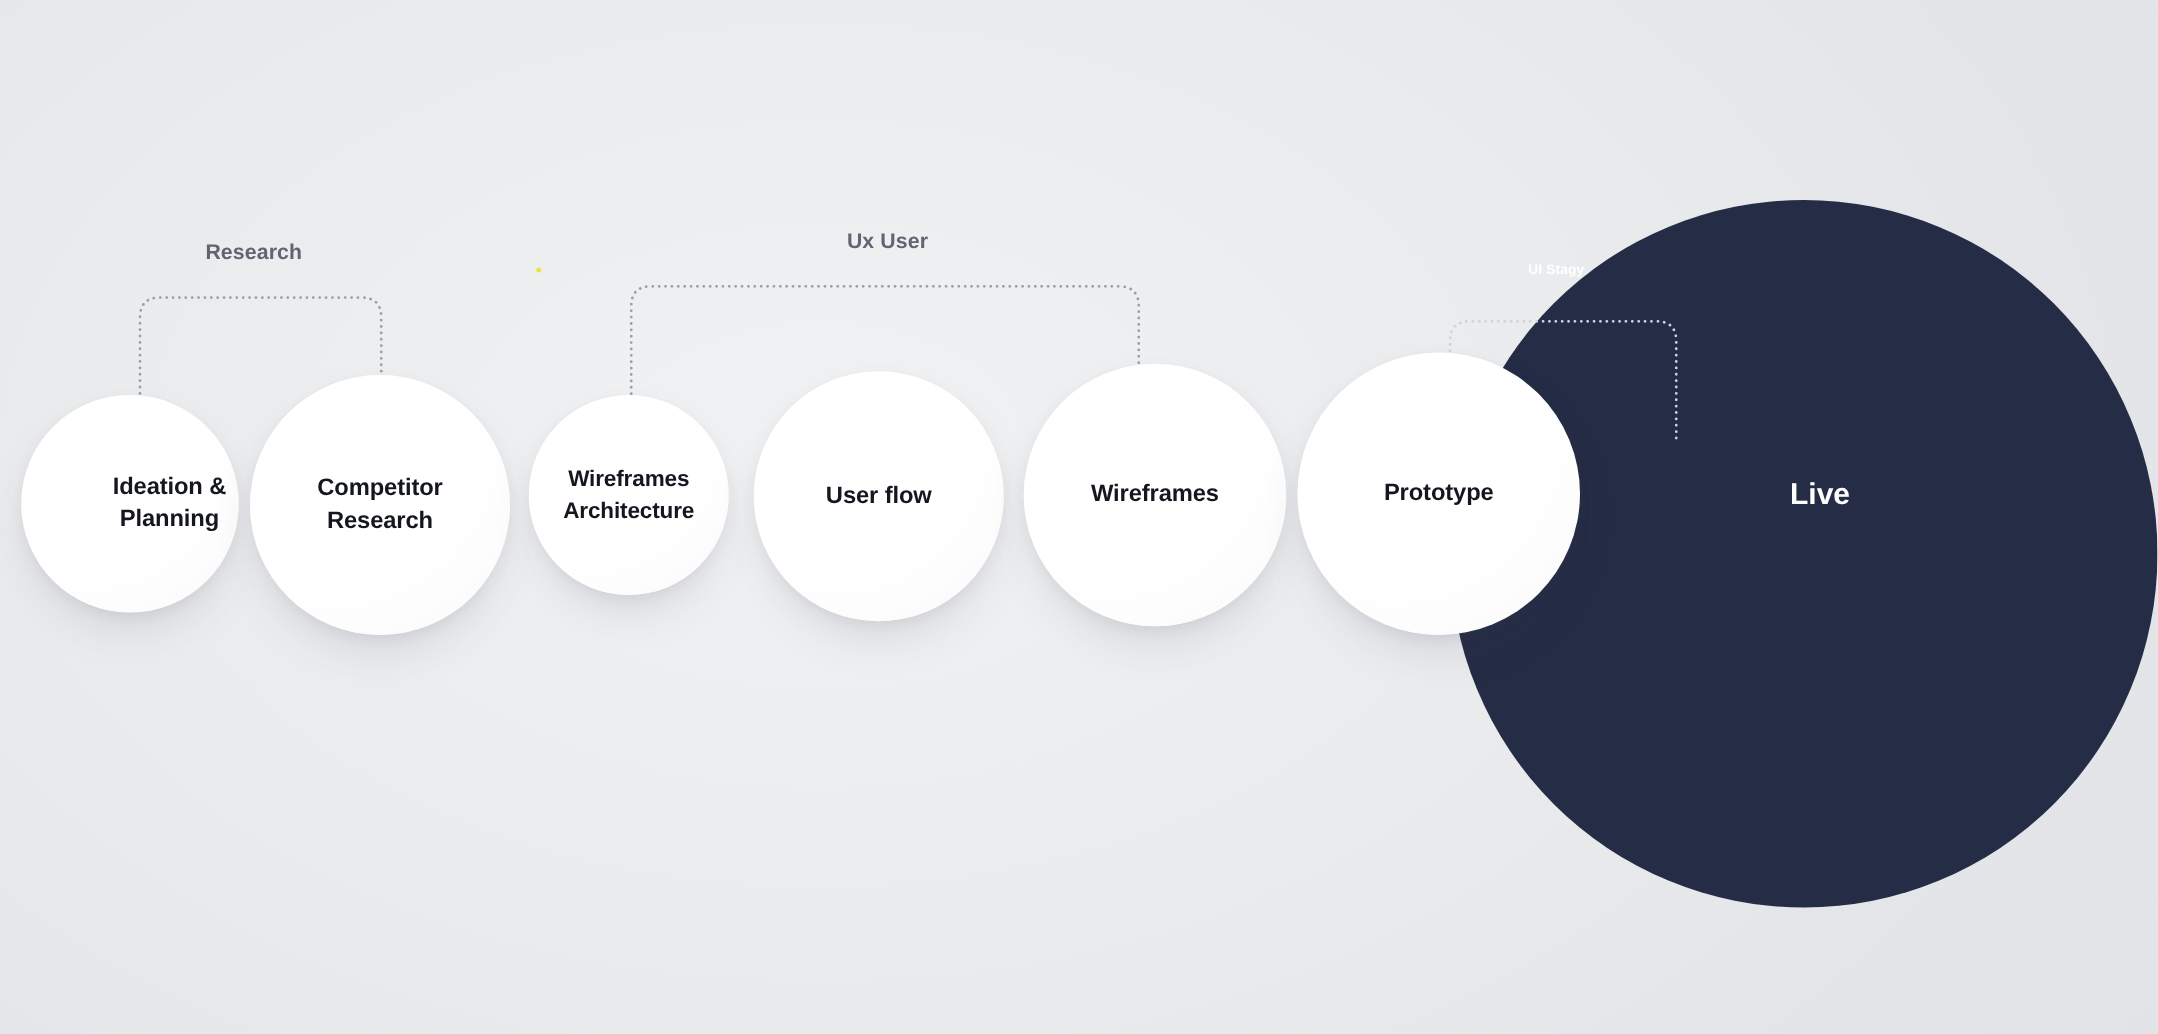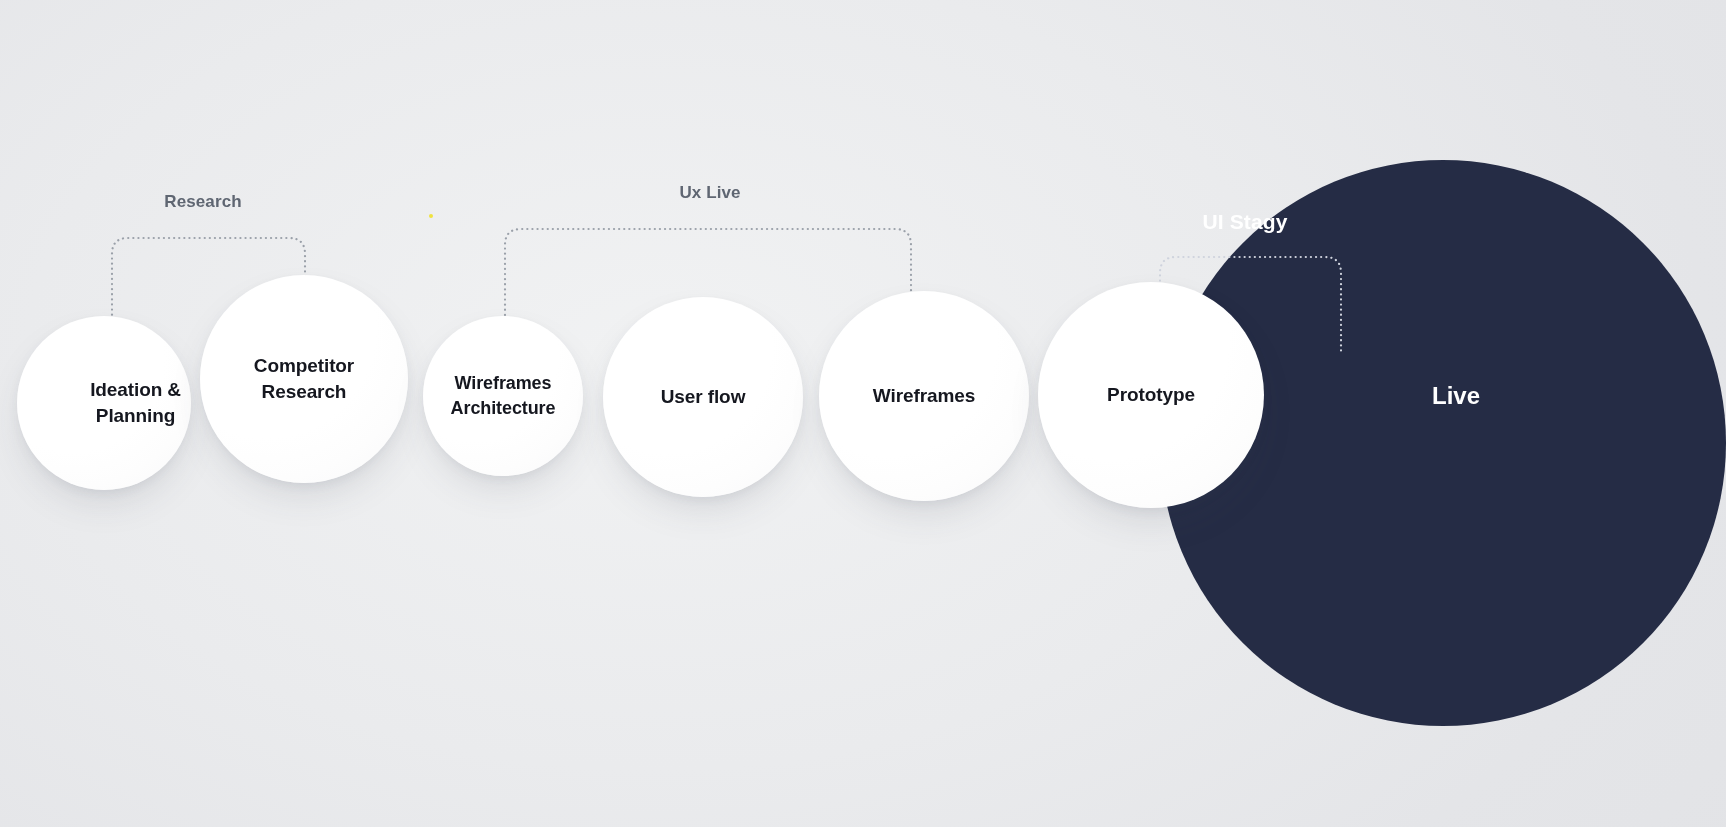--- a/index.html
+++ b/index.html
@@ -55,21 +55,21 @@
     z-index: 4;
     font-size: 17px;
     font-weight: 700;
     color: #5f6672;
     letter-spacing: 0.1px;
     white-space: nowrap;
     transform: translateX(-50%);
   }
   .group-label.on-dark {
     color: #ffffff;
-    font-size: 21px;
+    font-size: 11px;
   }
 
   
   .node {
     position: absolute;
     border-radius: 50%;
     display: flex;
     align-items: center;
     justify-content: center;
     text-align: center;
@@ -116,30 +116,30 @@
 
 <div id="canvas">
     <div class="dark-stage" style="left: 1160px; top: 160px; width: 566px; height: 566px; background: rgb(37, 44, 69);"></div>
     <svg class="bracket-svg" width="233" height="132" style="left: 92px; top: 218px;">
       <path class="bracket-path" d="M 20 112 L 20 36 Q 20 20 36 20 L 197 20 Q 213 20 213 36 L 213 112" stroke="#9aa0a9"></path>
     </svg>
     <div class="group-label" style="left: 203px; top: 192px;">Research</div>
     <svg class="bracket-svg" width="446" height="131" style="left: 485px; top: 209px;">
       <path class="bracket-path" d="M 20 111 L 20 36 Q 20 20 36 20 L 410 20 Q 426 20 426 36 L 426 111" stroke="#9aa0a9"></path>
     </svg>
-    <div class="group-label" style="left: 710px; top: 183px;">Ux Live</div>
+    <div class="group-label" style="left: 710px; top: 183px;">Ux User</div>
     <svg class="bracket-svg" width="221" height="135" style="left: 1140px; top: 237px;">
       <path class="bracket-path on-dark" d="M 20 115 L 20 36 Q 20 20 36 20 L 185 20 Q 201 20 201 36 L 201 115" stroke="#cfd3dd"></path>
     </svg>
     <div class="group-label on-dark" style="left: 1245px; top: 210px;">UI Stagy</div>
     <div class="node" style="left: 17px; top: 316px; width: 174px; height: 174px; justify-content: flex-end;">
       <div class="node-label">Ideation &amp;
 Planning</div>
     </div>
-    <div class="node" style="left: 200px; top: 275px; width: 208px; height: 208px;">
+    <div class="node" style="left: 200px; top: 300px; width: 208px; height: 208px;">
       <div class="node-label">Competitor
 Research</div>
     </div>
     <div class="node small" style="left: 423px; top: 316px; width: 160px; height: 160px;">
       <div class="node-label">Wireframes
 Architecture</div>
     </div>
     <div class="node" style="left: 603px; top: 297px; width: 200px; height: 200px;">
       <div class="node-label">User flow</div>
     </div>

